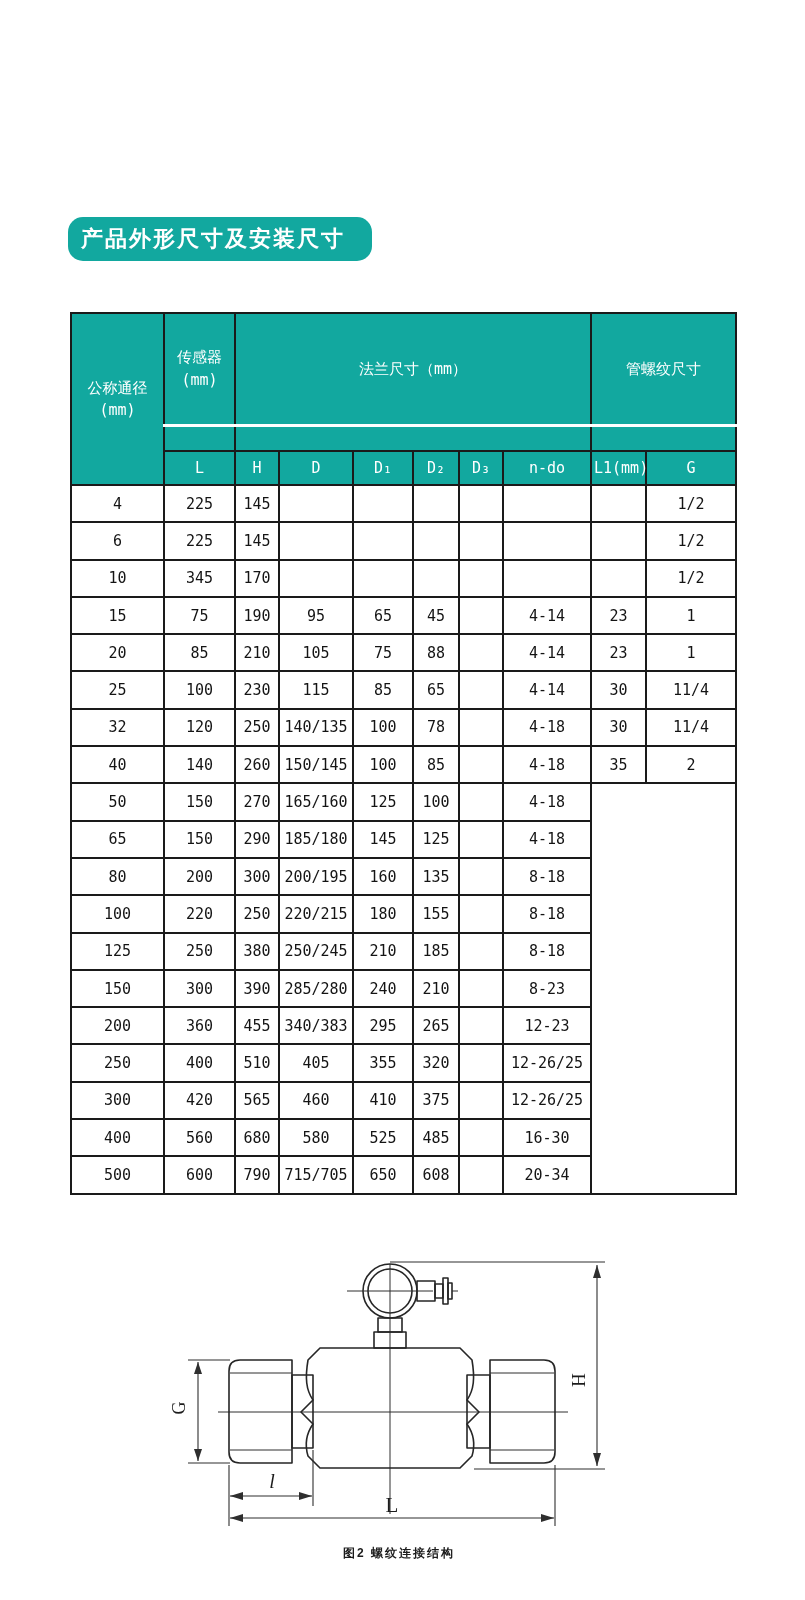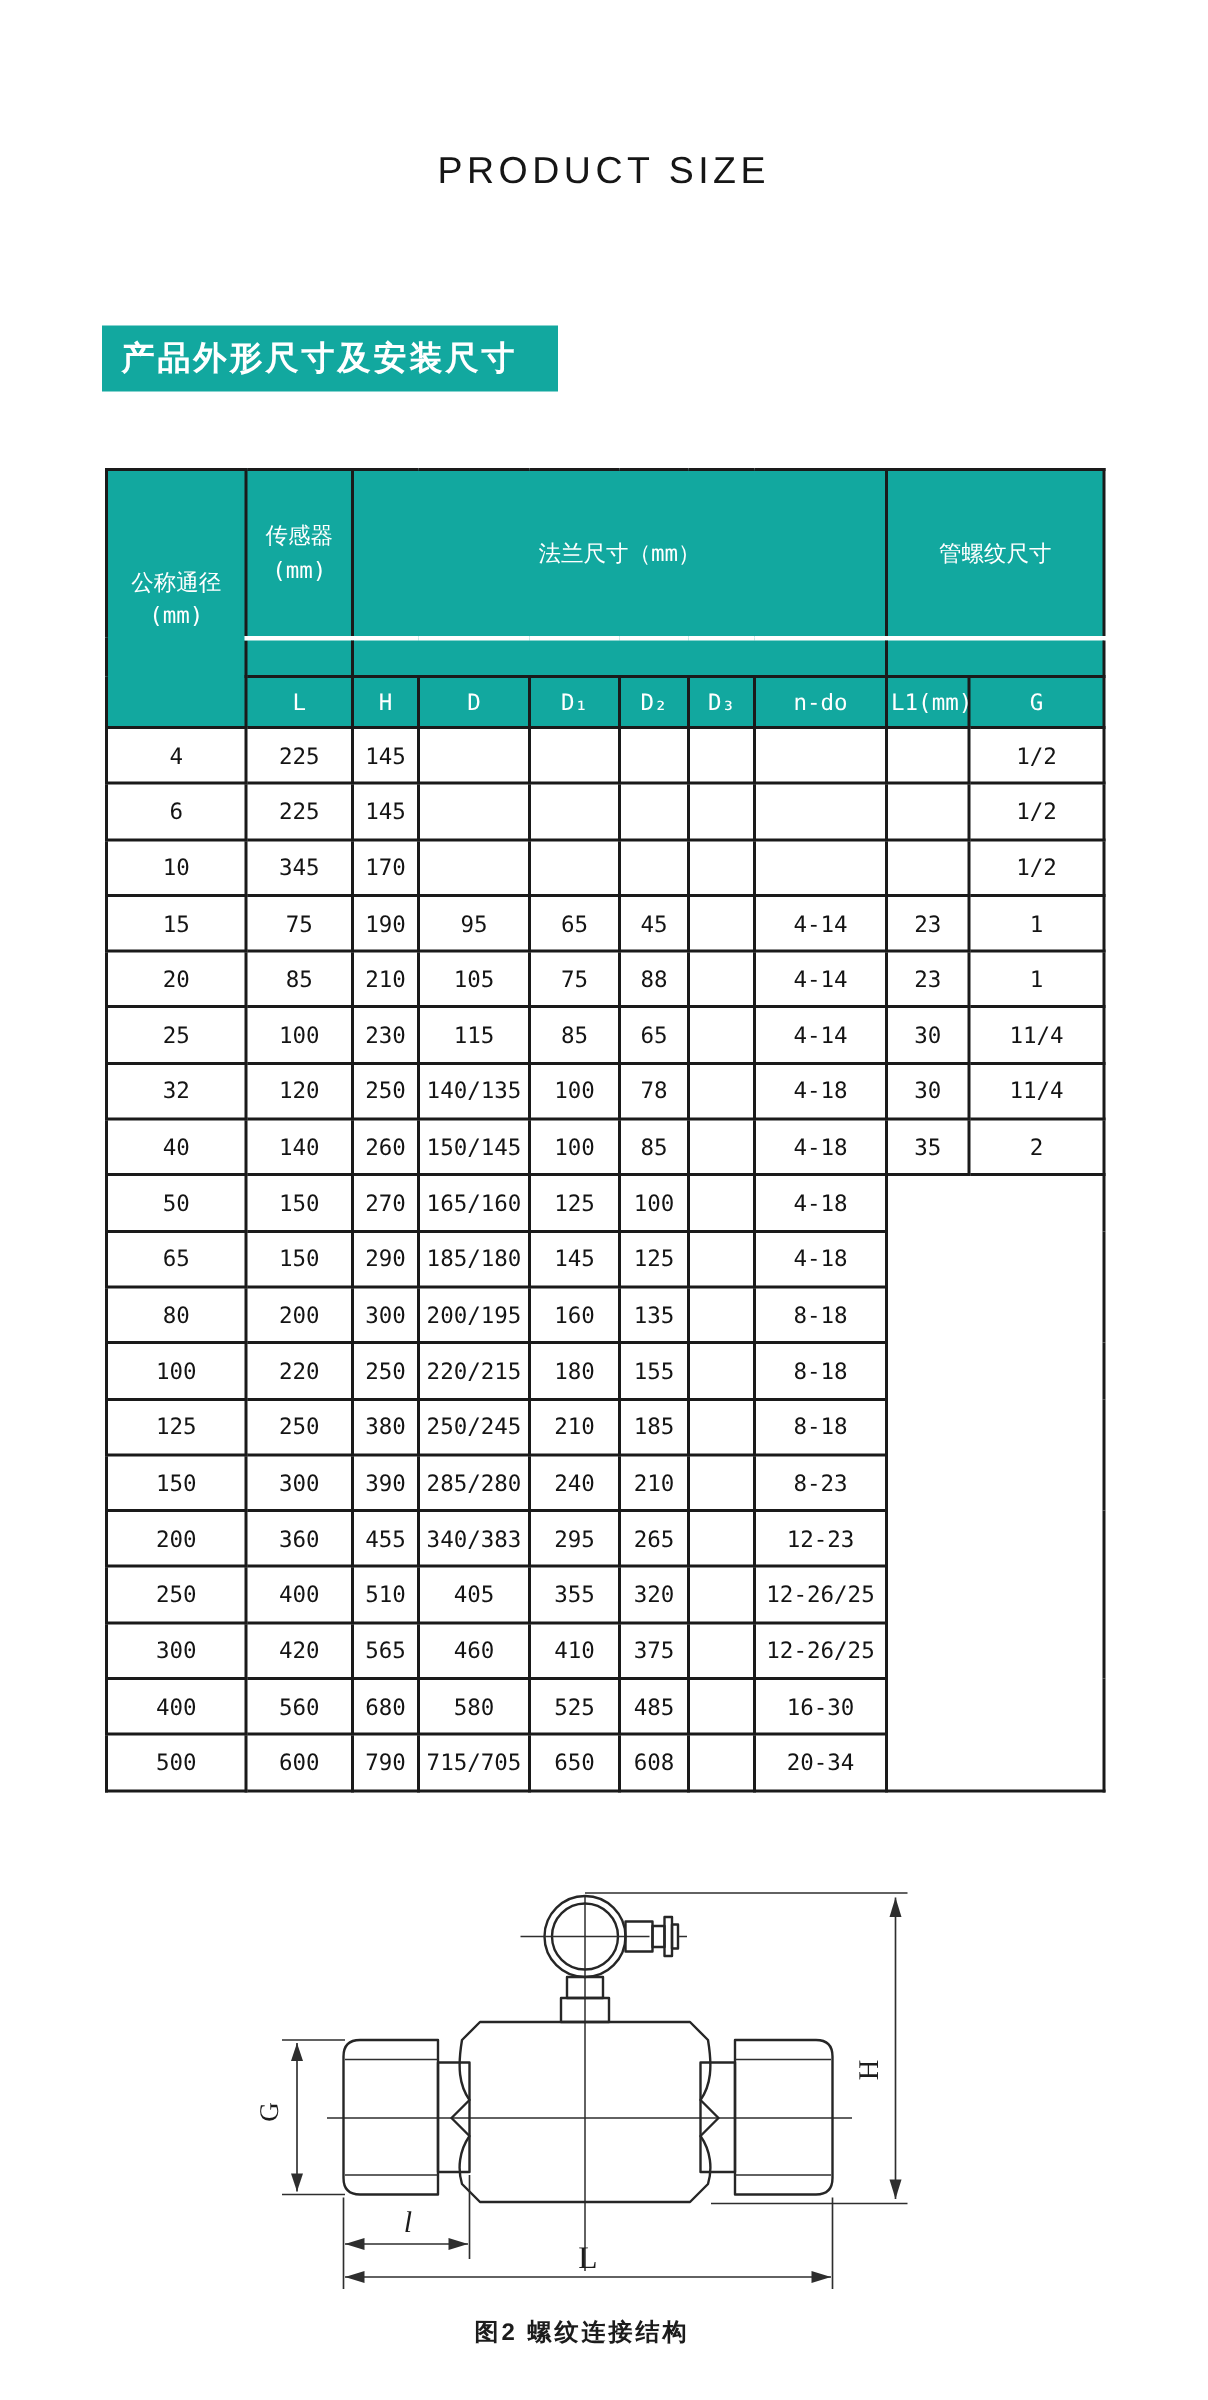--- a/index.html
+++ b/index.html
@@ -15,21 +15,21 @@
     position:absolute;top:20px;left:0;width:100%;
     text-align:center;font-size:54px;font-weight:900;letter-spacing:6px;color:#000;
   }
   .page-subtitle{
     position:absolute;top:100px;left:0;width:100%;
     text-align:center;font-size:25px;font-weight:500;letter-spacing:3px;color:#161616;
   }
   .section-banner{
     position:absolute;left:68px;top:217px;width:304px;height:44px;
     background:var(--teal);color:#fff;font-size:22px;font-weight:700;
-    line-height:44px;padding-left:13px;letter-spacing:2px;white-space:nowrap;
+    line-height:44px;padding-left:13px;letter-spacing:2px;white-space:nowrap;border-radius:15px;
   }
 
   table.dim{
     position:absolute;left:70px;top:312px;width:665px;
     border-collapse:collapse;table-layout:fixed;
     font-family:"DejaVu Sans Mono","Liberation Mono",monospace;
   }
   table.dim th,table.dim td{
     border:2px solid var(--border);
     text-align:center;vertical-align:middle;
@@ -42,35 +42,34 @@
   tr.h1 th.grp{border-bottom:3px solid #ffffff;}
   tr.h2 th{height:26px;border-top:none;}
   tr.h3 th{height:34px;border-top:2px solid var(--border);font-size:14px;line-height:1.1;padding:2px;}
   table.dim tbody td{
     background:#ffffff;color:#141414;font-size:15px;height:37.3px;padding:0 2px;
   }
   td.merged-empty{background:#ffffff;}
 
   .figure-wrap{position:absolute;left:150px;top:1228px;width:560px;height:310px;}
   .figure-caption{
-    position:absolute;left:238px;top:1545px;width:300px;
-    text-align:center;font-size:16px;font-weight:700;letter-spacing:2px;color:#1c1c1c;
+    position:absolute;left:249px;top:1545px;width:300px;
+    text-align:center;font-size:12px;font-weight:700;letter-spacing:2px;color:#1c1c1c;
   }
   svg .outline{stroke:#262626;stroke-width:1.6;fill:none;stroke-linejoin:round;}
   svg .thin{stroke:#2e2e2e;stroke-width:1;fill:none;}
   svg .dim{stroke:#2e2e2e;stroke-width:1.1;fill:none;}
   svg .arrow{fill:#2e2e2e;stroke:none;}
   svg text{fill:#1c1c1c;font-family:"Liberation Serif",serif;}
 </style>
 </head>
 <body>
 
 <div class="canvas">
 
-  <div class="page-subtitle">PRODUCT SIZE</div>
   <div class="section-banner">产品外形尺寸及安装尺寸</div>
 
   <table class="dim">
     <colgroup>
       <col style="width:93px">
         <col style="width:71px">
         <col style="width:44px">
       <col style="width:74px">
         <col style="width:60px">
         <col style="width:46px">

